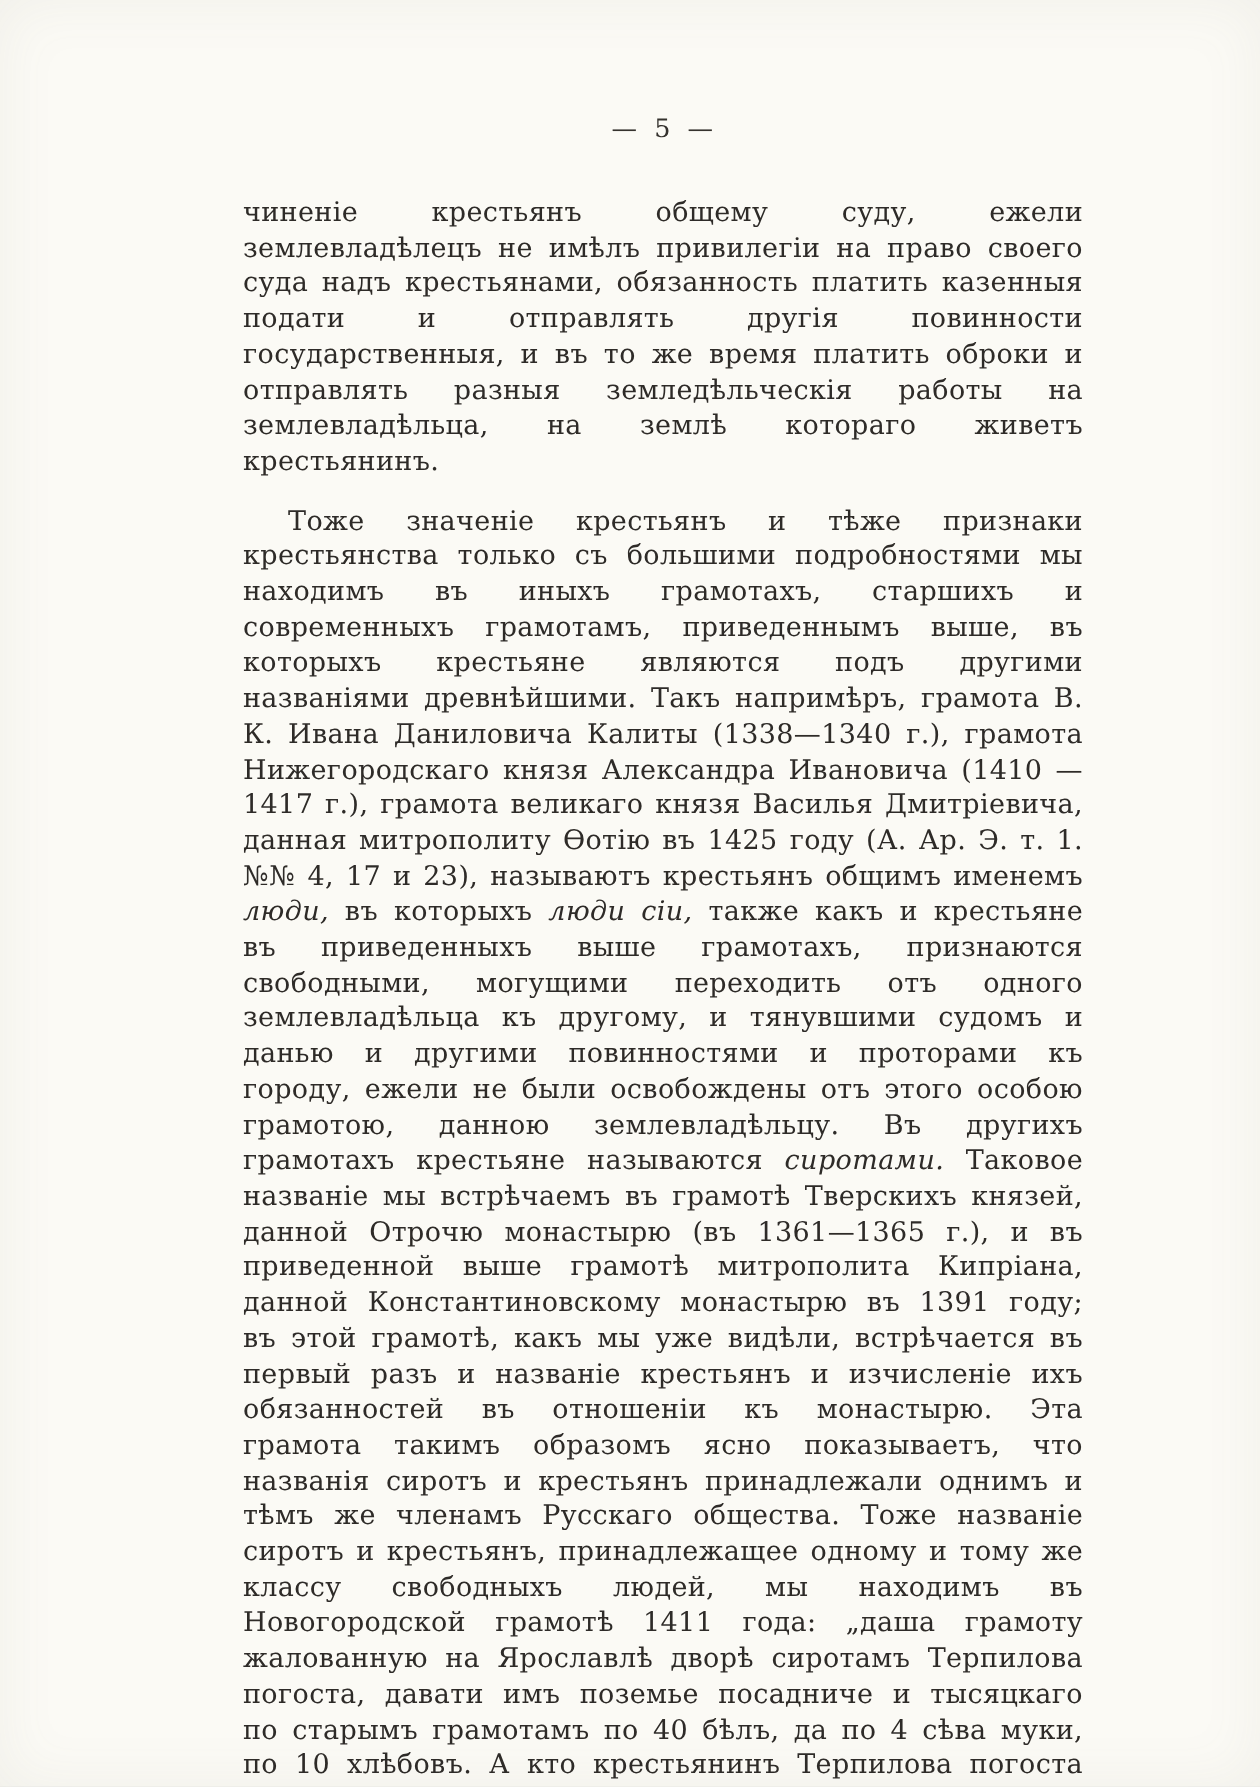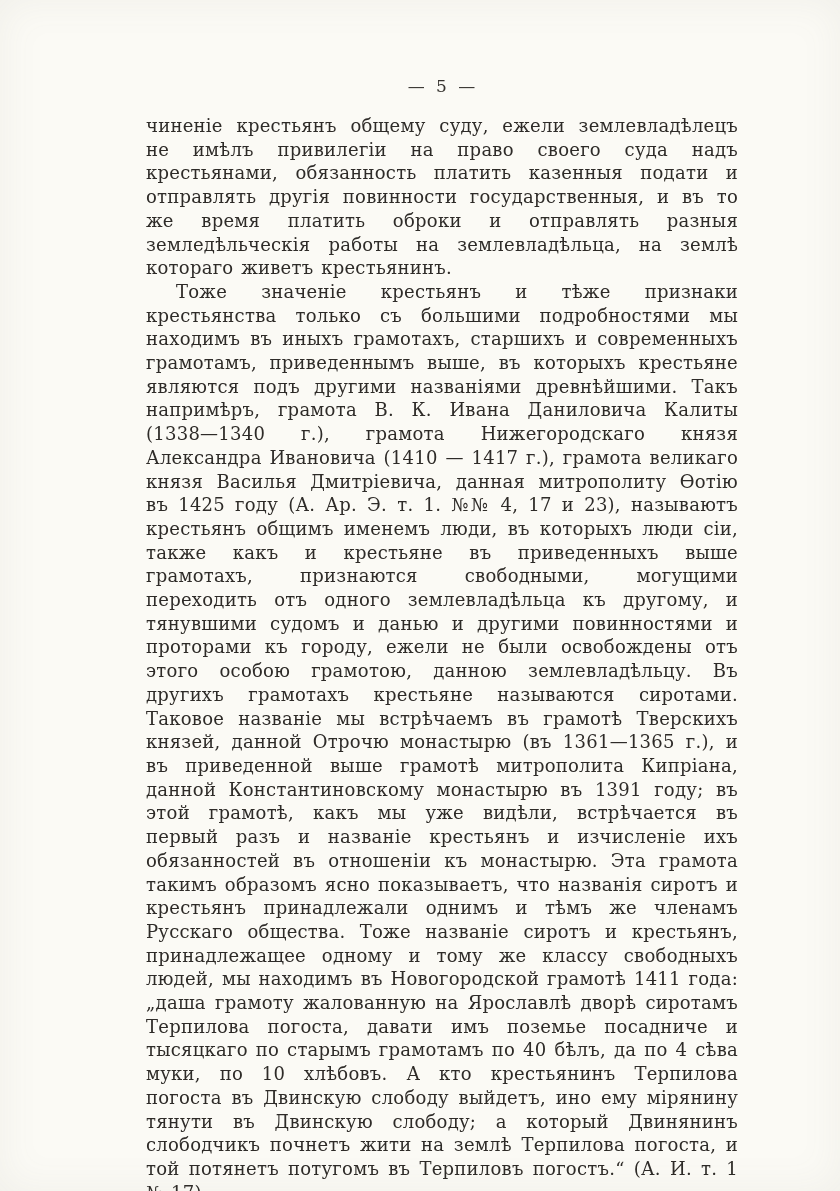--- a/index.html
+++ b/index.html
@@ -28,31 +28,32 @@
     letter-spacing: 3px;
     color: #35322e;
   }
   .text-block {
     position: absolute;
     top: 114px;
     left: 146px;
     width: 592px;
   }
   .para {
-    margin: 0;
+    margin: 16px;
     font-size: 18px;
     line-height: 23.7px;
     text-align: justify;
     letter-spacing: 0.25px;
     word-spacing: 1.8px;
   }
   .para.indent {
     text-indent: 30px;
   }
   .italic {
+    font-style: italic;
   }
 </style>
 </head>
 <body>
 
 <div class="page">
   <div class="page-number">— 5 —</div>
 
   <div class="text-block">
     <p class="para"><span>чиненіе крестьянъ общему суду, ежели землевладѣлецъ не имѣлъ привилегіи на право своего суда надъ крестьянами, обязанность платить казенныя подати и отправлять другія повинности государственныя, и въ то же время платить оброки и отправлять разныя земледѣльческія работы на землевладѣльца, на землѣ котораго живетъ крестьянинъ.</span></p>

